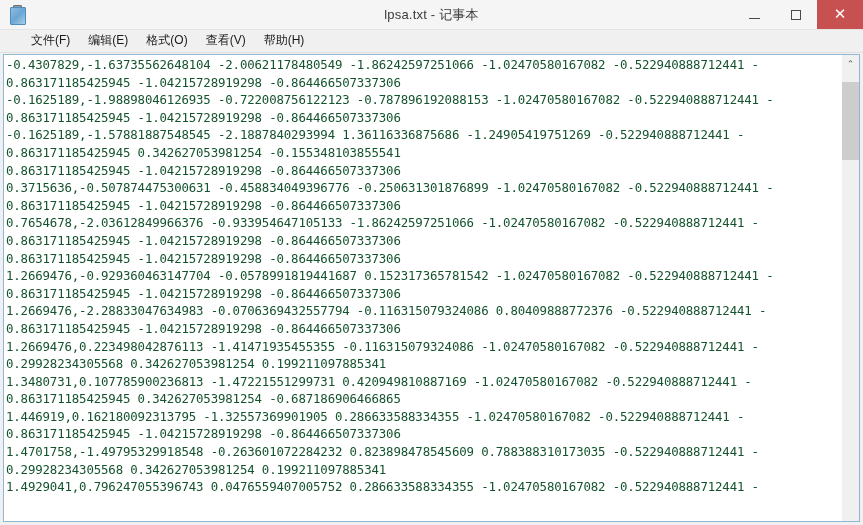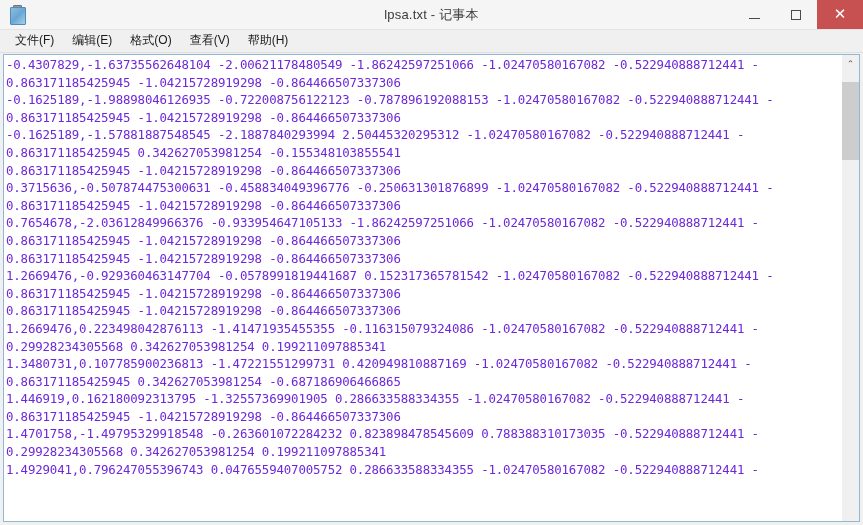--- a/index.html
+++ b/index.html
@@ -104,21 +104,21 @@
     line-height: 1;
   }
 
   
   .menubar {
     height: 22px;
     min-height: 22px;
     background: #f0f0f0;
     display: flex;
     align-items: center;
-    padding-left: 6px;
+    padding-left: 22px;
     border-bottom: 1px solid #e0e0e0;
   }
   .menu-item {
     font-size: 12px;
     color: #1b1b1b;
     padding: 2px 9px 3px 9px;
     cursor: default;
     white-space: nowrap;
   }
 
@@ -144,21 +144,21 @@
     flex: 1 1 auto;
     overflow: hidden;
     background: #ffffff;
     padding: 1px 0 0 2px;
     box-sizing: border-box;
   }
   .codeline {
     font-family: "DejaVu Sans Mono", monospace;
     font-size: 12.4px;
     line-height: 17.6px;
-    color: #6d28d9;
+    color: #14532d;
     white-space: pre;
     letter-spacing: -0.15px;
   }
 
   
   .scrollbar {
     width: 17px;
     flex: 0 0 17px;
     background: #f0f0f0;
     border-left: 1px solid #ffffff;
@@ -223,30 +223,31 @@
     <div class="menu-item">帮助(H)</div>
   </div>
 
   <div class="editor-wrap">
     <div class="editor-frame">
       <div class="textarea" id="textarea">
           <div class="codeline">-0.4307829,-1.63735562648104 -2.00621178480549 -1.86242597251066 -1.02470580167082 -0.522940888712441 -</div>
           <div class="codeline">0.863171185425945 -1.04215728919298 -0.864466507337306</div>
           <div class="codeline">-0.1625189,-1.98898046126935 -0.722008756122123 -0.787896192088153 -1.02470580167082 -0.522940888712441 -</div>
           <div class="codeline">0.863171185425945 -1.04215728919298 -0.864466507337306</div>
-          <div class="codeline">-0.1625189,-1.57881887548545 -2.1887840293994 2.50445320295312 -1.02470580167082 -0.522940888712441 -</div>
+          <div class="codeline">-0.1625189,-1.57881887548545 -2.1887840293994 1.36116336875686 -1.24905419751269 -0.522940888712441 -</div>
           <div class="codeline">0.863171185425945 0.342627053981254 -0.155348103855541</div>
           <div class="codeline">0.863171185425945 -1.04215728919298 -0.864466507337306</div>
           <div class="codeline">0.3715636,-0.507874475300631 -0.458834049396776 -0.250631301876899 -1.02470580167082 -0.522940888712441 -</div>
           <div class="codeline">0.863171185425945 -1.04215728919298 -0.864466507337306</div>
           <div class="codeline">0.7654678,-2.03612849966376 -0.933954647105133 -1.86242597251066 -1.02470580167082 -0.522940888712441 -</div>
           <div class="codeline">0.863171185425945 -1.04215728919298 -0.864466507337306</div>
           <div class="codeline">0.863171185425945 -1.04215728919298 -0.864466507337306</div>
           <div class="codeline">1.2669476,-0.929360463147704 -0.0578991819441687 0.152317365781542 -1.02470580167082 -0.522940888712441 -</div>
           <div class="codeline">0.863171185425945 -1.04215728919298 -0.864466507337306</div>
+          <div class="codeline">1.2669476,-2.28833047634983 -0.0706369432557794 -0.116315079324086 0.80409888772376 -0.522940888712441 -</div>
           <div class="codeline">0.863171185425945 -1.04215728919298 -0.864466507337306</div>
           <div class="codeline">1.2669476,0.223498042876113 -1.41471935455355 -0.116315079324086 -1.02470580167082 -0.522940888712441 -</div>
           <div class="codeline">0.29928234305568 0.342627053981254 0.199211097885341</div>
           <div class="codeline">1.3480731,0.107785900236813 -1.47221551299731 0.420949810887169 -1.02470580167082 -0.522940888712441 -</div>
           <div class="codeline">0.863171185425945 0.342627053981254 -0.687186906466865</div>
           <div class="codeline">1.446919,0.162180092313795 -1.32557369901905 0.286633588334355 -1.02470580167082 -0.522940888712441 -</div>
           <div class="codeline">0.863171185425945 -1.04215728919298 -0.864466507337306</div>
           <div class="codeline">1.4701758,-1.49795329918548 -0.263601072284232 0.823898478545609 0.788388310173035 -0.522940888712441 -</div>
           <div class="codeline">0.29928234305568 0.342627053981254 0.199211097885341</div>
           <div class="codeline">1.4929041,0.796247055396743 0.0476559407005752 0.286633588334355 -1.02470580167082 -0.522940888712441 -</div>

